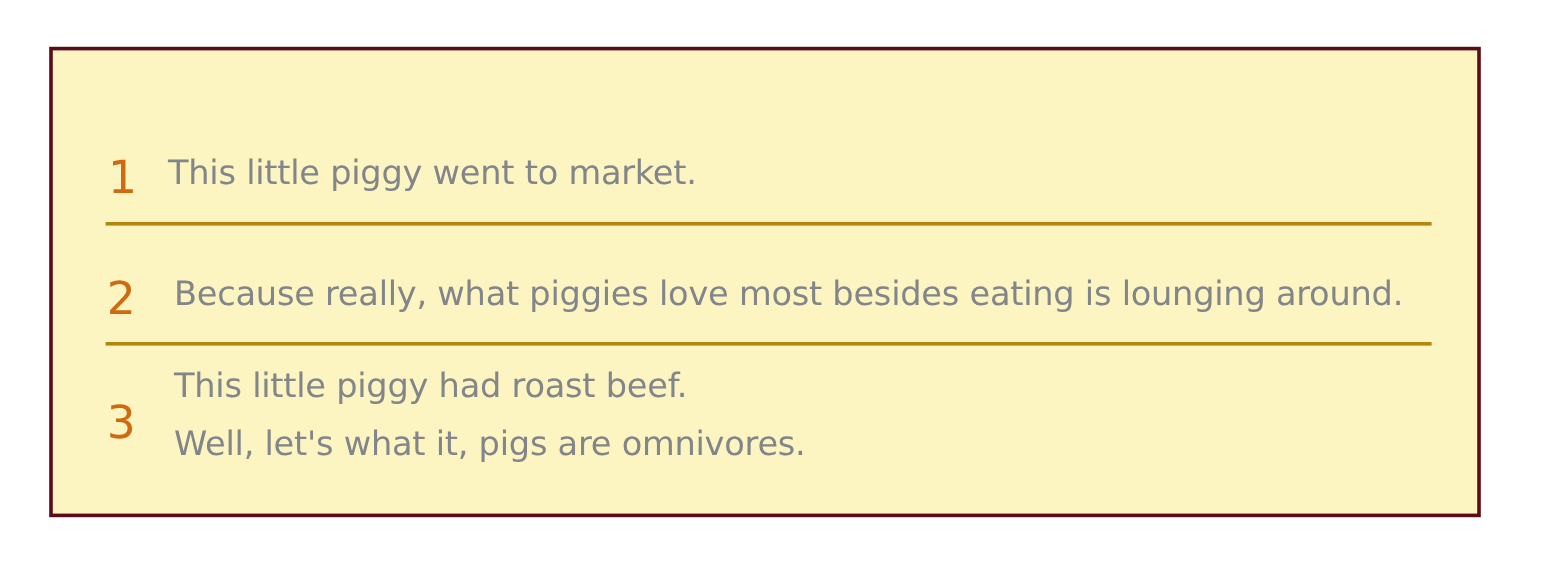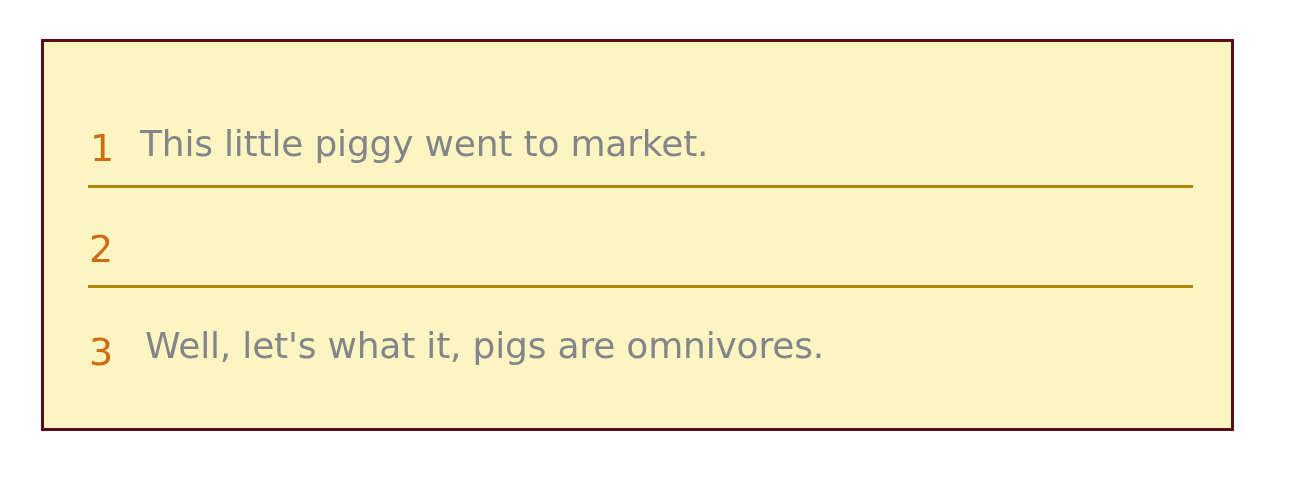--- a/index.html
+++ b/index.html
@@ -63,21 +63,21 @@
     line-height: 1;
     font-weight: 400;
     letter-spacing: 0px;
     padding-right: 8px;
   }
 
   .row-lines {
     flex: 1 1 auto;
     display: block;
     color: #828589;
-    font-size: 36px;
+    font-size: 28px;
     line-height: 1.72;
     letter-spacing: -0.2px;
     white-space: nowrap;
   }
 
   .row-line {
     display: block;
   }
 
   
@@ -117,27 +117,29 @@
         <div class="row-lines">
           <span class="row-line">This little piggy went to market.</span>
         </div>
       </div>
 
       <div class="separator" id="sep-1"></div>
 
       <div class="row row-2">
         <div class="row-num">2</div>
         <div class="row-lines">
+          <span class="row-line">Because really, what piggies love most besides eating is lounging around.</span>
         </div>
       </div>
 
       <div class="separator" id="sep-2"></div>
 
       <div class="row row-3">
         <div class="row-num">3</div>
         <div class="row-lines">
+          <span class="row-line">This little piggy had roast beef.</span>
           <span class="row-line">Well, let's what it, pigs are omnivores.</span>
         </div>
       </div>
 
     </div>
   </div>
 </div>
 
 </body></html>

